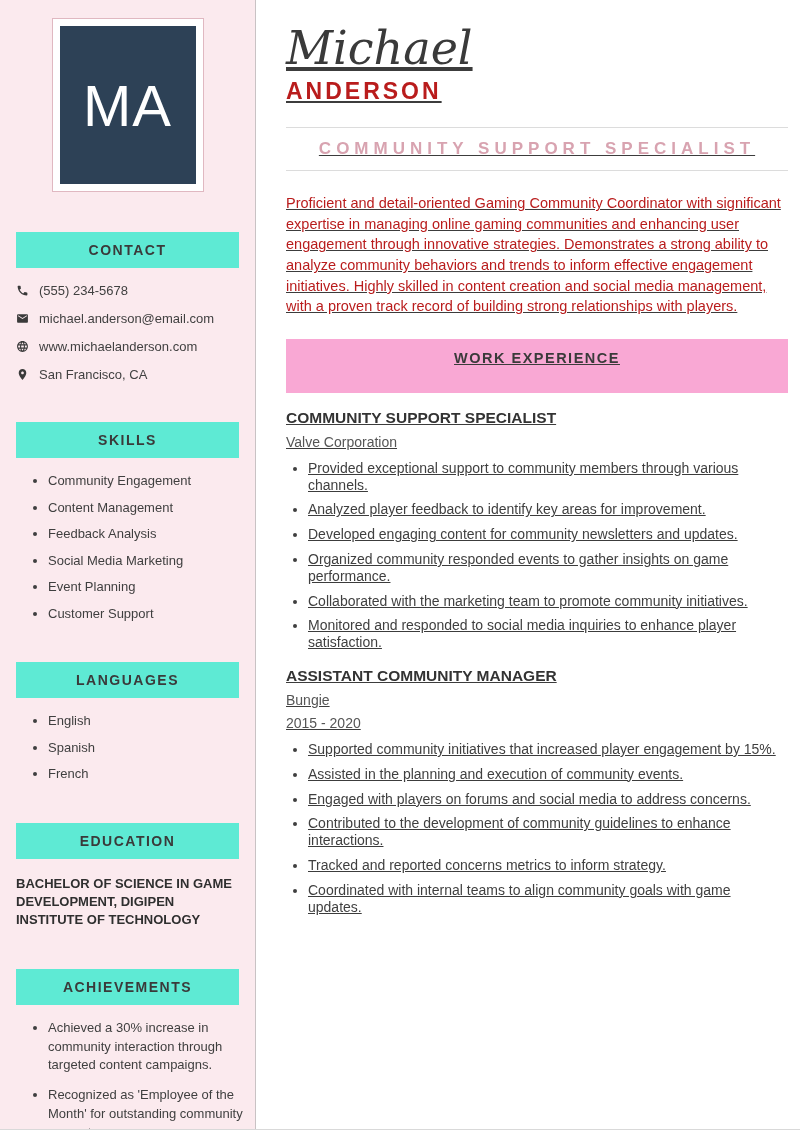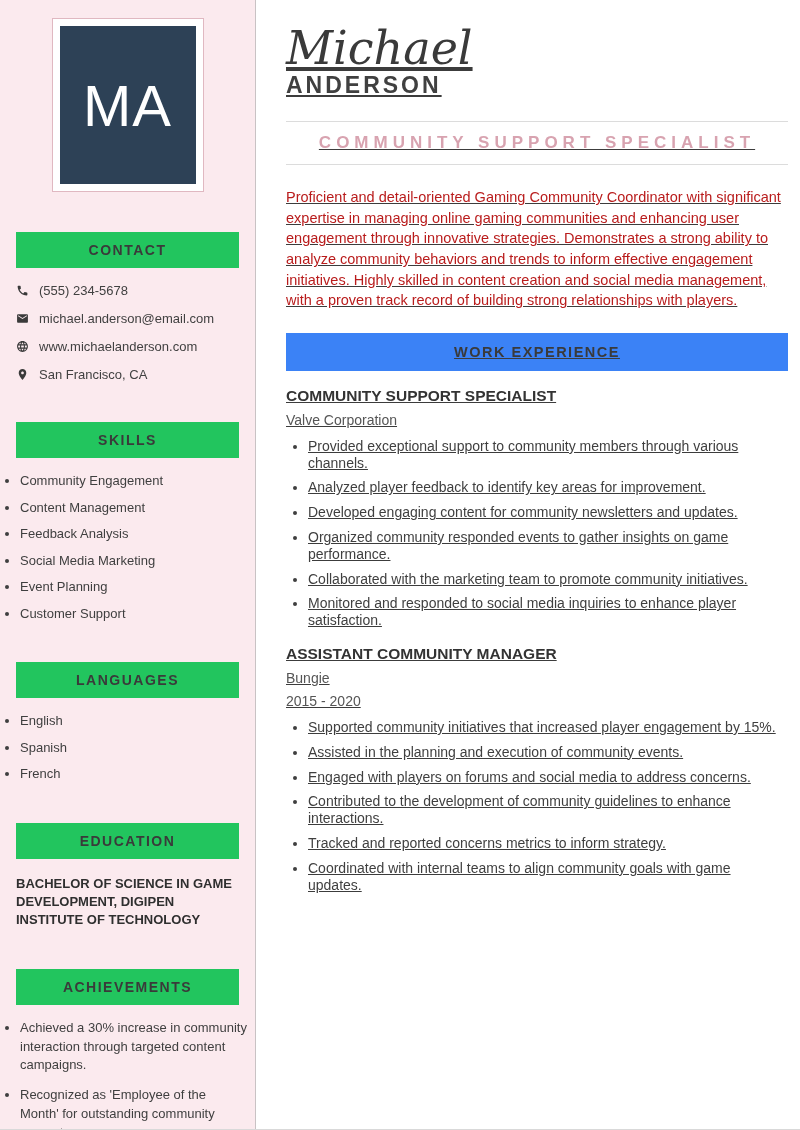--- a/index.html
+++ b/index.html
@@ -42,40 +42,40 @@
   .avatar-initials {
     color: #ffffff;
     font-size: 58px;
     letter-spacing: 1px;
     font-family: "Liberation Sans", sans-serif;
   }
   .side-bar-header {
     margin: 40px 16px 0 16px;
     height: 36px;
     line-height: 36px;
-    background: #22c55e;
+    background: #5eead4;
     text-align: center;
     font-weight: 700;
     font-size: 14px;
     letter-spacing: 1.5px;
     color: #3a3a3a;
   }
   .contact-list { margin: 15px 10px 0 16px; }
   .contact-row {
     display: flex;
     align-items: center;
     gap: 10px;
     margin-bottom: 13px;
     font-size: 13px;
     color: #414141;
   }
   .contact-row svg { flex: 0 0 auto; display: block; }
   .side-list {
     margin: 14px 8px 0 0;
-    padding-left: 20px;
+    padding-left: 48px;
     list-style: disc;
   }
   .side-list li {
     font-size: 13px;
     color: #3f3f3f;
     margin-bottom: 9px;
     line-height: 1.35;
   }
   .education-degree {
     margin: 16px 16px 16px 16px;
@@ -99,22 +99,22 @@
     font-weight: 500;
     font-size: 46px;
     color: #3a3a3a;
     line-height: 1.05;
     margin: 0;
   }
   .last-name {
     font-size: 23px;
     font-weight: 700;
     letter-spacing: 3px;
-    color: #404040;
-    margin-top: 0;
+    color: #b91c1c;
+    margin-top: 6px;
   }
   .headline-band {
     margin-top: 22px;
     border-top: 1px solid #dcdcdc;
     border-bottom: 1px solid #dcdcdc;
     padding: 11px 0;
     text-align: center;
   }
   .headline-text {
     color: #d8a3b0;
@@ -123,22 +123,22 @@
     letter-spacing: 5px;
   }
   .summary {
     margin-top: 22px;
     font-size: 14.5px;
     line-height: 1.42;
     color: #b91c1c;
   }
   .section-band {
     margin-top: 22px;
-    background: #3b82f6;
-    height: 38px;
+    background: #f9a8d4;
+    height: 54px;
     line-height: 38px;
     text-align: center;
     font-weight: 700;
     font-size: 14.5px;
     letter-spacing: 1.5px;
     color: #3a3a3a;
   }
   .job { margin-top: 16px; }
   .job-title {
     font-size: 15.5px;

